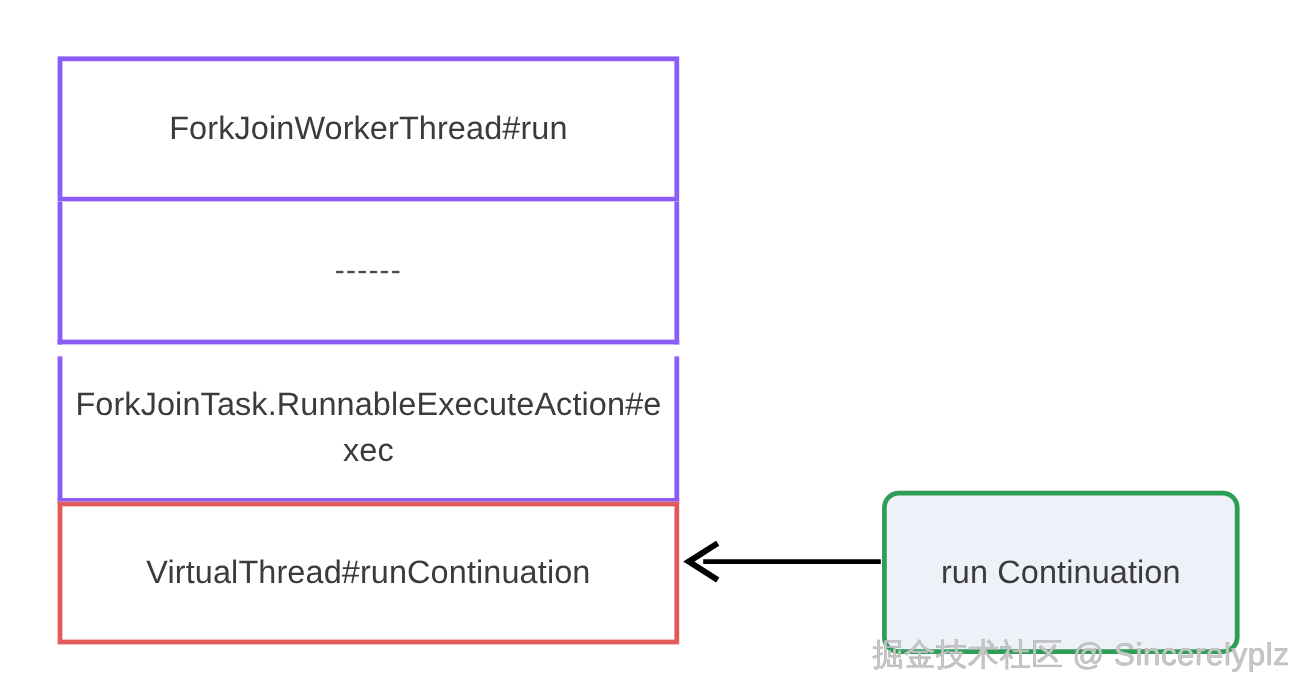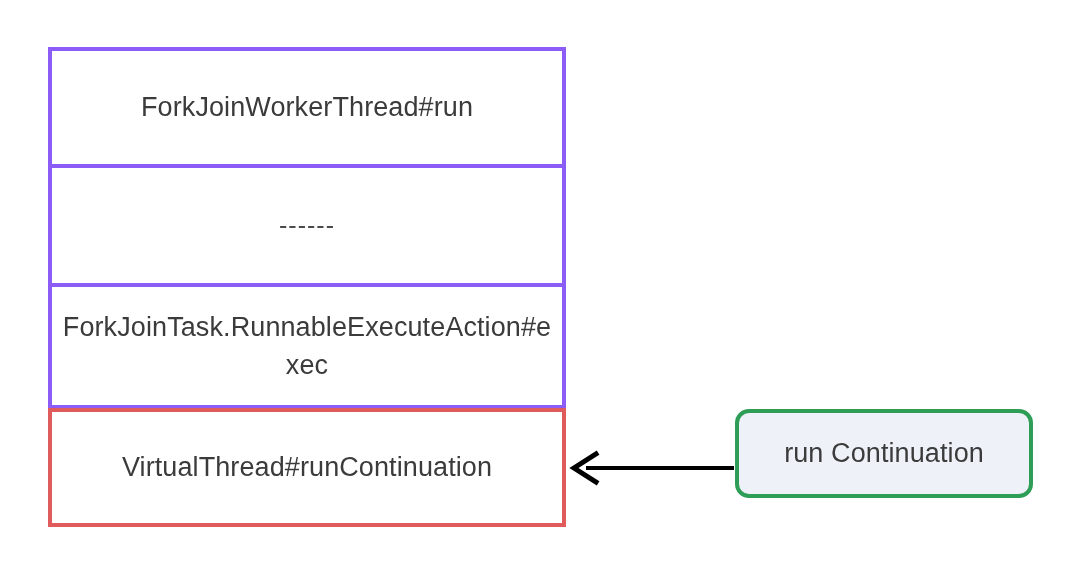--- a/index.html
+++ b/index.html
@@ -58,21 +58,21 @@
   
   .frame.red {
     border: 4px solid #e05c5c;
     border-top: 4px solid #e05c5c;
     margin-top: -1px;
     text-align: right;
   }
 
   .h-run     { height: 121px; }
   .h-dashes  { height: 119px; }
-  .h-exec    { height: 122px; }
+  .h-exec    { height: 122px; margin-top: 10px; }
   .h-virtual { height: 119px; }
 
   .dashes {
     font-size: 25px;
     color: #4a4a4a;
     letter-spacing: 1px;
   }
 
   
   .arrow {
@@ -82,21 +82,21 @@
     width: 170px;
     height: 42px;
   }
 
   
   .callout {
     position: absolute;
     left: 735px;
     top: 409px;
     width: 298px;
-    height: 89px;
+    height: 136px;
     box-sizing: border-box;
     border: 4px solid #2e9e57;
     border-radius: 14px;
     background: #eef2f8;
     display: flex;
     align-items: center;
     justify-content: center;
     color: #3b3b3b;
     font-size: 27px;
     letter-spacing: 0.1px;
@@ -141,14 +141,15 @@
 
   <svg class="arrow" viewBox="0 0 170 42">
     <line x1="166" y1="21" x2="18" y2="21" stroke="#000000" stroke-width="4"></line>
     <polyline points="28,7 6,21 28,35" fill="none" stroke="#000000" stroke-width="5" stroke-linecap="square" stroke-linejoin="miter"></polyline>
   </svg>
 
   <div class="callout">
     <span>run Continuation</span>
   </div>
 
+  <div class="watermark">掘金技术社区 @ Sincerelyplz</div>
 
 </div>
 
 </body></html>

